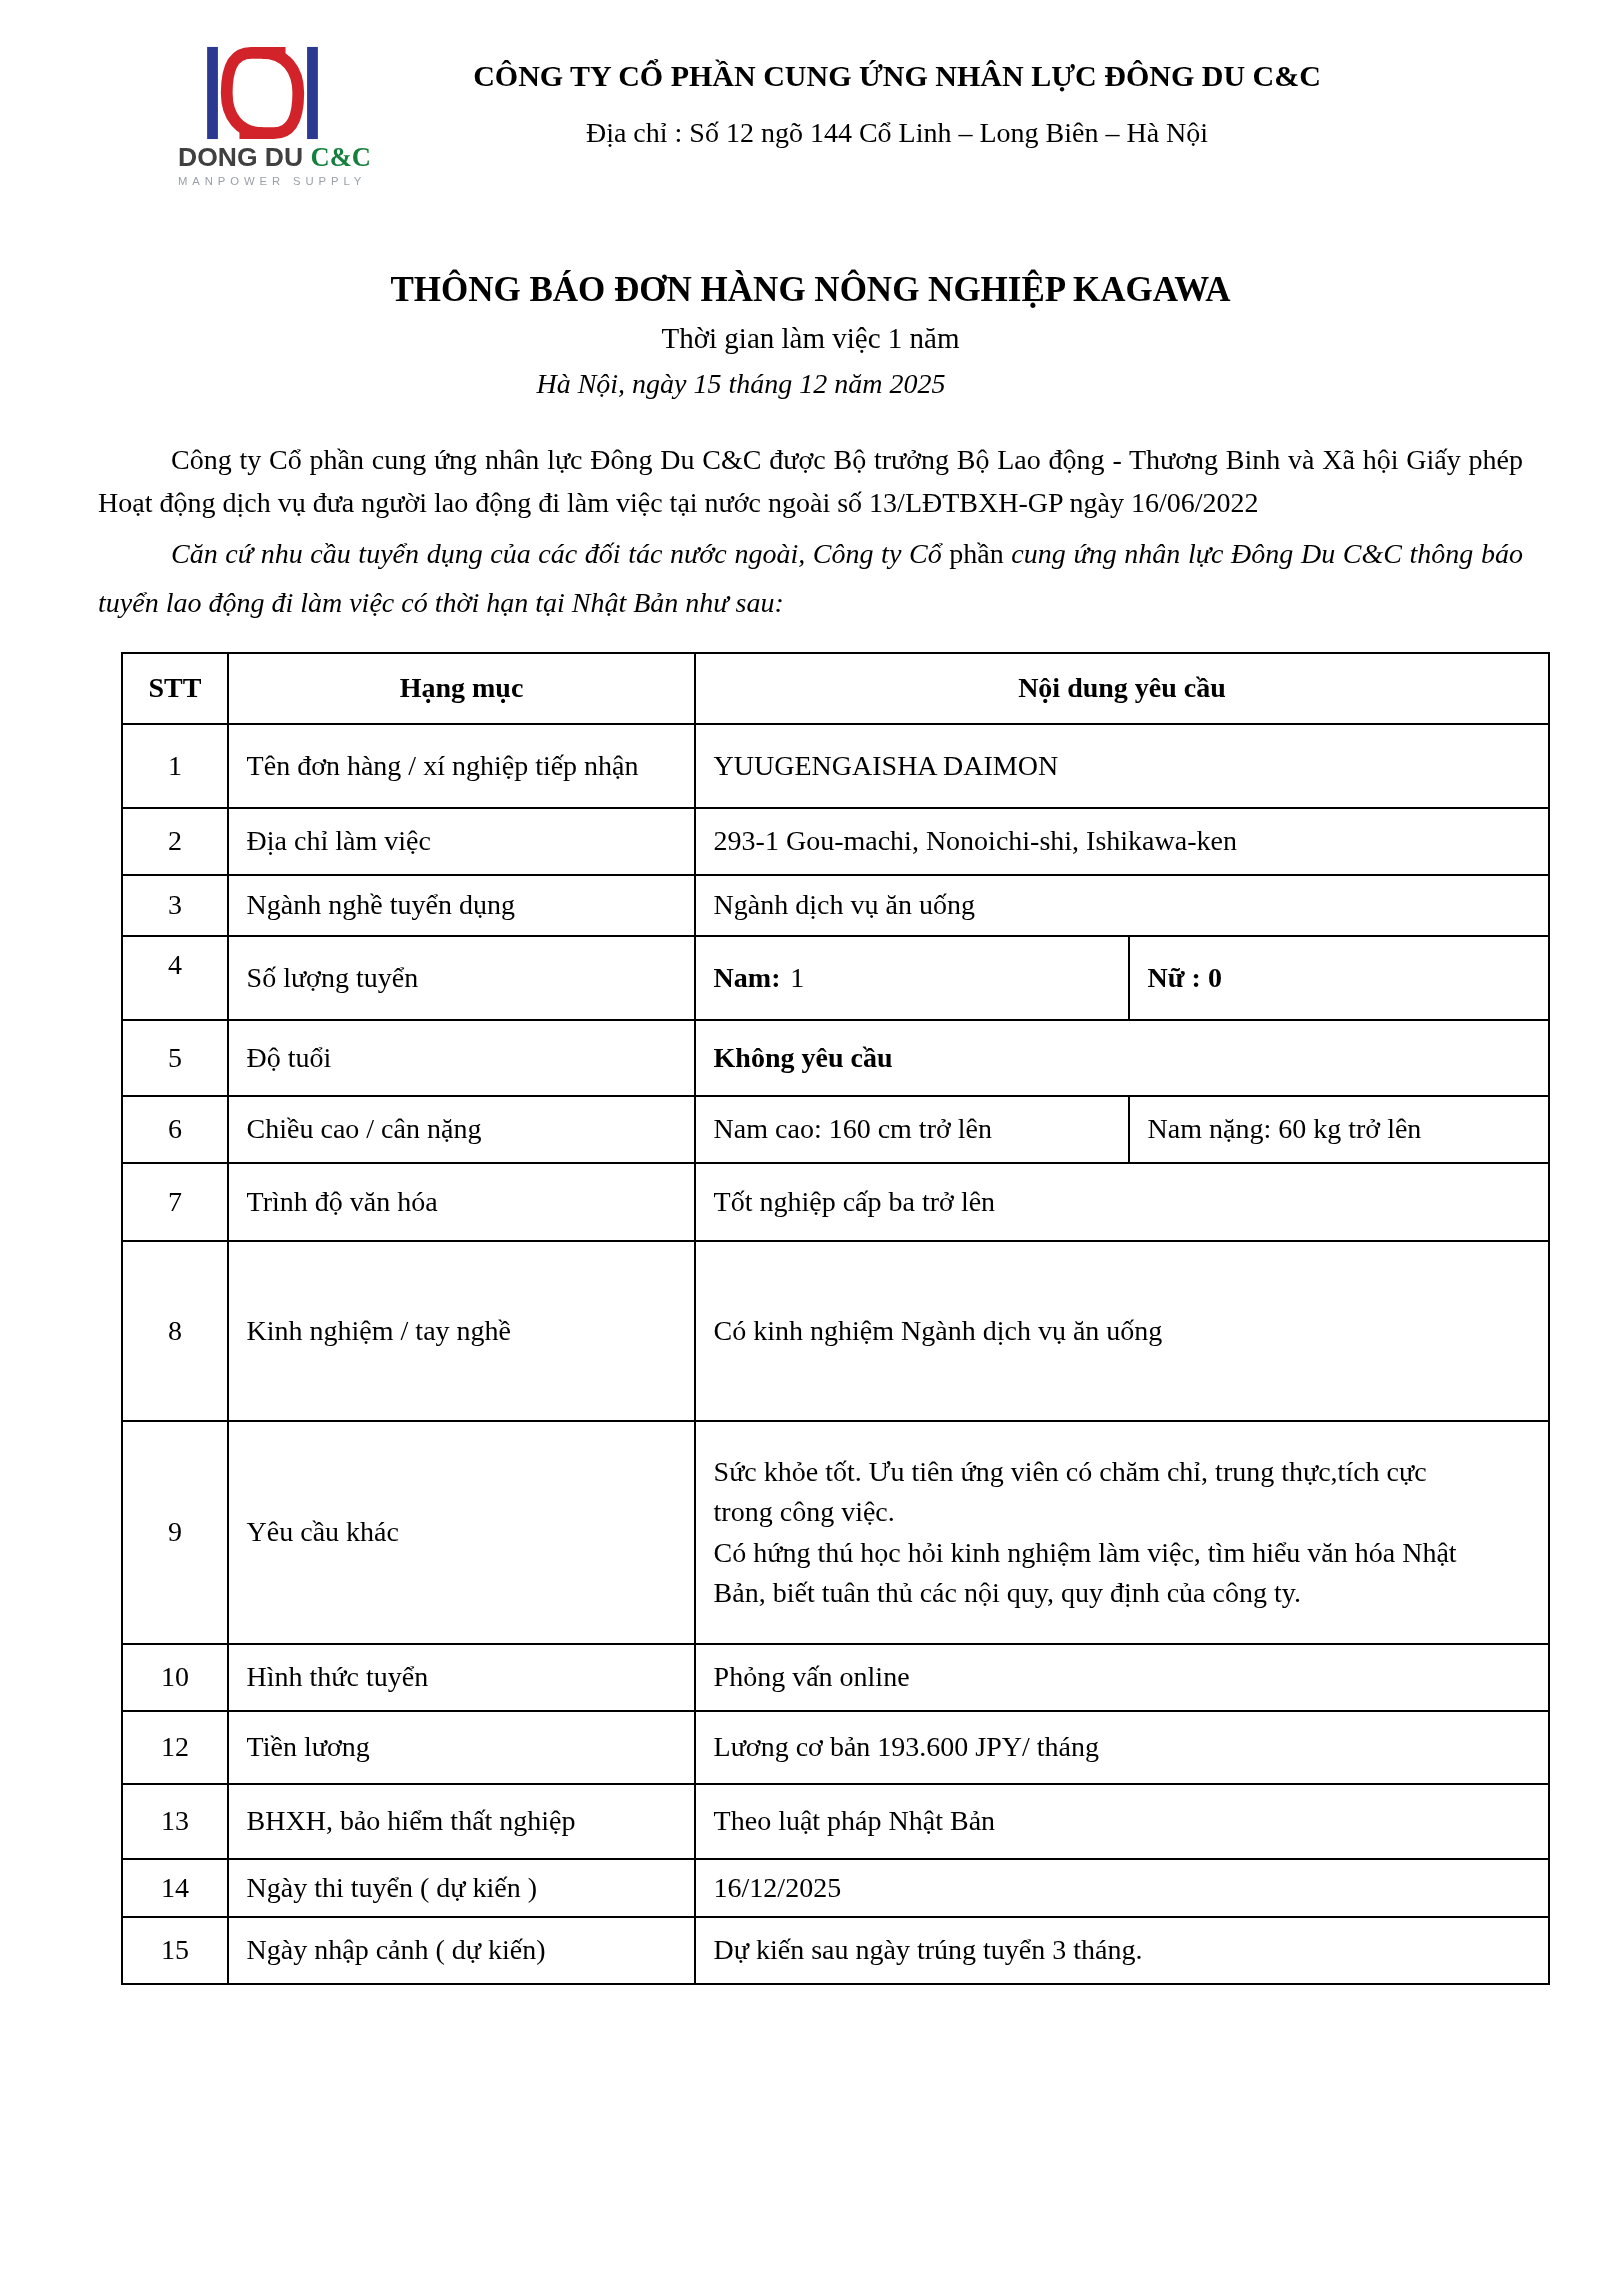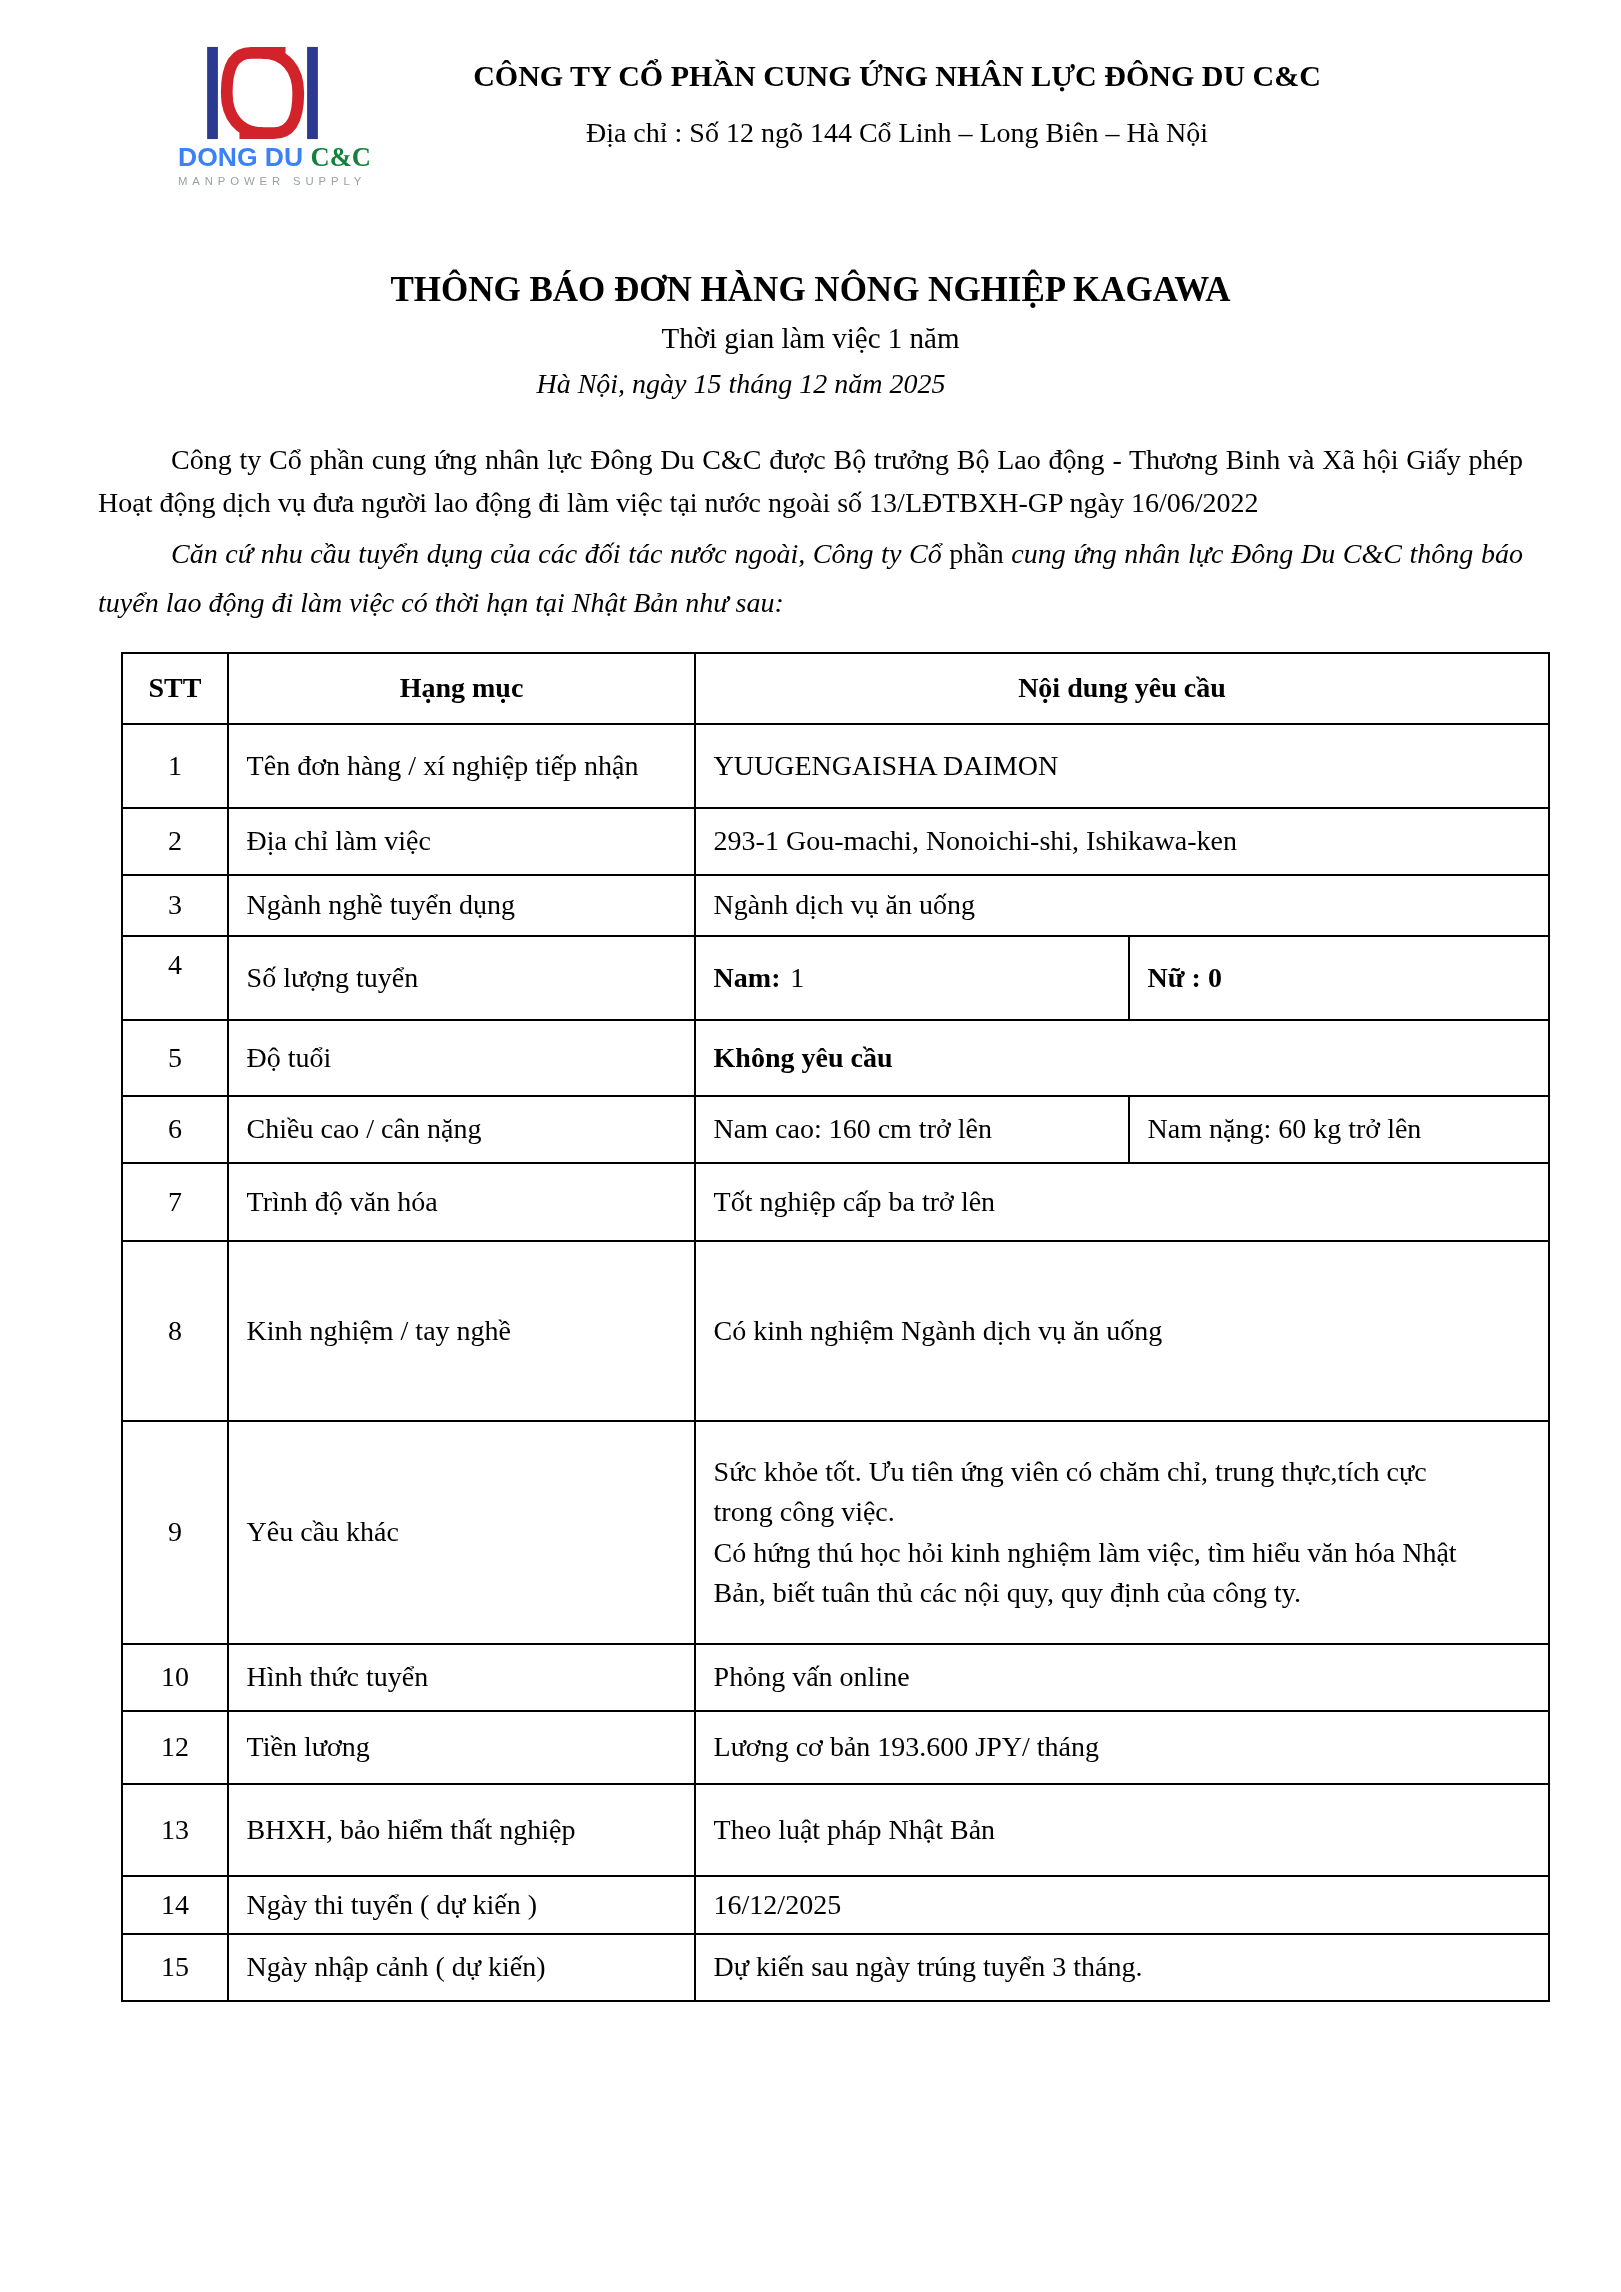--- a/index.html
+++ b/index.html
@@ -13,21 +13,21 @@
 
   
   .letterhead { position: relative; padding-top: 44px; height: 211px; }
   .logo-block { position: absolute; left: 178px; top: 44px; width: 169px; text-align: center; }
   .logo-graphic { display: block; margin: 0 auto; }
   .logo-wordmark {
     font-family: "Liberation Sans", sans-serif;
     font-weight: bold; font-size: 26.5px; line-height: 1.05; margin-top: 2px;
     white-space: nowrap;
   }
-  .logo-wordmark .red { color: #3b82f6; }
+  .logo-wordmark .red { color: #404040; }
   .logo-wordmark .blue { color: #15803d; font-family: Liberation Serif, serif; }
   .logo-tagline {
     font-family: "Liberation Sans", sans-serif;
     font-size: 11.3px; color: #9aa0a6; letter-spacing: 4.9px; margin-top: 2.9px;
     white-space: nowrap;
   }
   .head-text { margin-left: 294px; width: 1206px; text-align: center; padding-top: 13.7px; }
   .company-name { font-weight: bold; font-size: 30px; line-height: 1.2; }
   .company-address { font-size: 28px; margin-top: 23.5px; }
 
@@ -177,21 +177,21 @@
       <td>Hình thức tuyển</td>
       <td colspan="2">Phỏng vấn online</td>
     </tr>
 
     <tr style="height:73px">
       <td class="stt">12</td>
       <td>Tiền lương</td>
       <td colspan="2">Lương cơ bản 193.600 JPY/ tháng</td>
     </tr>
 
-    <tr style="height:92px">
+    <tr style="height:75px">
       <td class="stt">13</td>
       <td>BHXH, bảo hiểm thất nghiệp</td>
       <td colspan="2">Theo luật pháp Nhật Bản</td>
     </tr>
 
     <tr style="height:58px">
       <td class="stt">14</td>
       <td>Ngày thi tuyển ( dự kiến )</td>
       <td colspan="2">16/12/2025</td>
     </tr>

